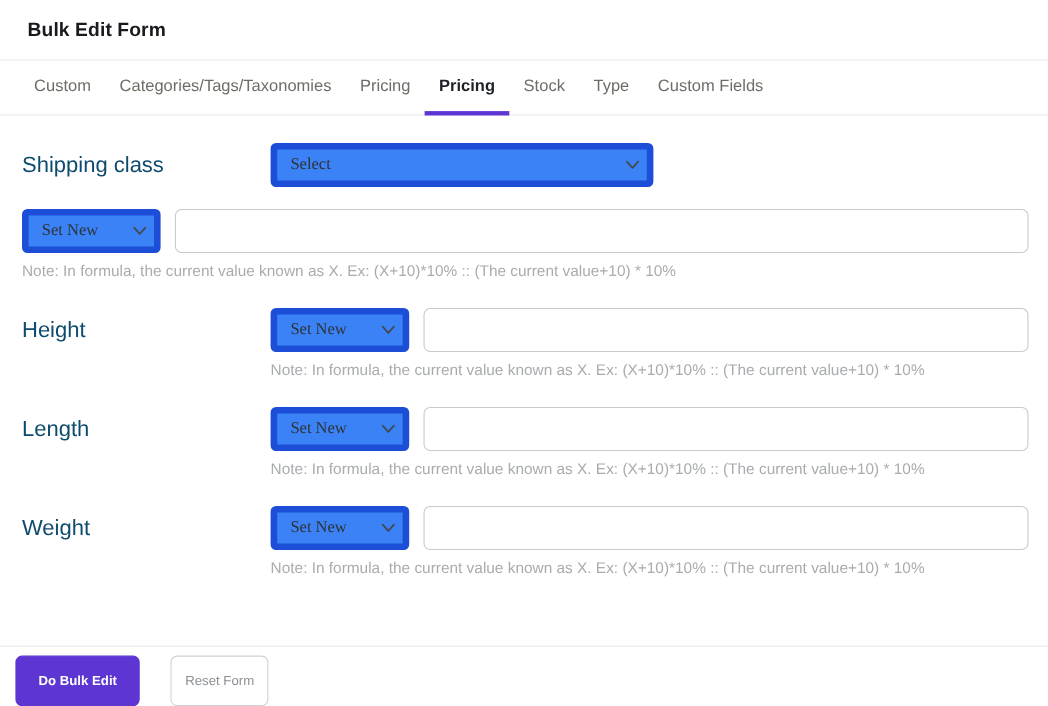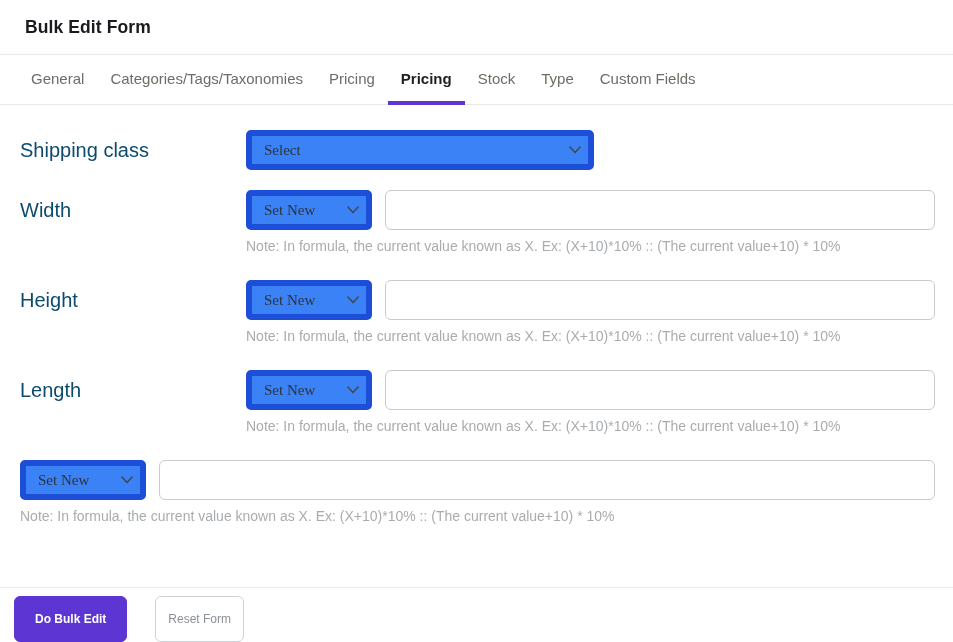--- a/index.html
+++ b/index.html
@@ -112,21 +112,21 @@
 </head>
 <body>
 
 <div class="app">
 
   <div class="header">
     <h1>Bulk Edit Form</h1>
   </div>
 
   <div class="tabs">
-    <div class="tab">General</div>
+    <div class="tab">Custom</div>
     <div class="tab">Categories/Tags/Taxonomies</div>
     <div class="tab">Pricing</div>
     <div class="tab active">Pricing</div>
     <div class="tab">Stock</div>
     <div class="tab">Type</div>
     <div class="tab">Custom Fields</div>
   </div>
 
   <div class="form-body">
 
@@ -138,21 +138,20 @@
             <option selected="">Select</option>
           </select>
           <svg class="chev" width="14" height="12" viewBox="0 0 16 14">
               <path d="M2 3.5 L8 10 L14 3.5" fill="none" stroke="#43484d" stroke-width="1.8" stroke-linecap="round" stroke-linejoin="round"></path>
             </svg>
         </div>
       </div>
     </div>
 
     <div class="row gap-lg">
-      <div class="row-label">Width</div>
       <div class="controls">
         <div class="control-line">
           <div class="select-wrap narrow">
             <select>
               <option selected="">Set New</option>
             </select>
             <svg class="chev" width="14" height="12" viewBox="0 0 16 14">
                 <path d="M2 3.5 L8 10 L14 3.5" fill="none" stroke="#43484d" stroke-width="1.8" stroke-linecap="round" stroke-linejoin="round"></path>
               </svg>
           </div>
@@ -192,20 +191,21 @@
                 <path d="M2 3.5 L8 10 L14 3.5" fill="none" stroke="#43484d" stroke-width="1.8" stroke-linecap="round" stroke-linejoin="round"></path>
               </svg>
           </div>
           <input type="text" class="text-input" value="" style="">
         </div>
         <div class="note">Note: In formula, the current value known as X. Ex: (X+10)*10% :: (The current value+10) * 10%</div>
       </div>
     </div>
 
     <div class="row gap-lg">
+      <div class="row-label">Weight</div>
       <div class="controls">
         <div class="control-line">
           <div class="select-wrap narrow">
             <select>
               <option selected="">Set New</option>
             </select>
             <svg class="chev" width="14" height="12" viewBox="0 0 16 14">
                 <path d="M2 3.5 L8 10 L14 3.5" fill="none" stroke="#43484d" stroke-width="1.8" stroke-linecap="round" stroke-linejoin="round"></path>
               </svg>
           </div>

